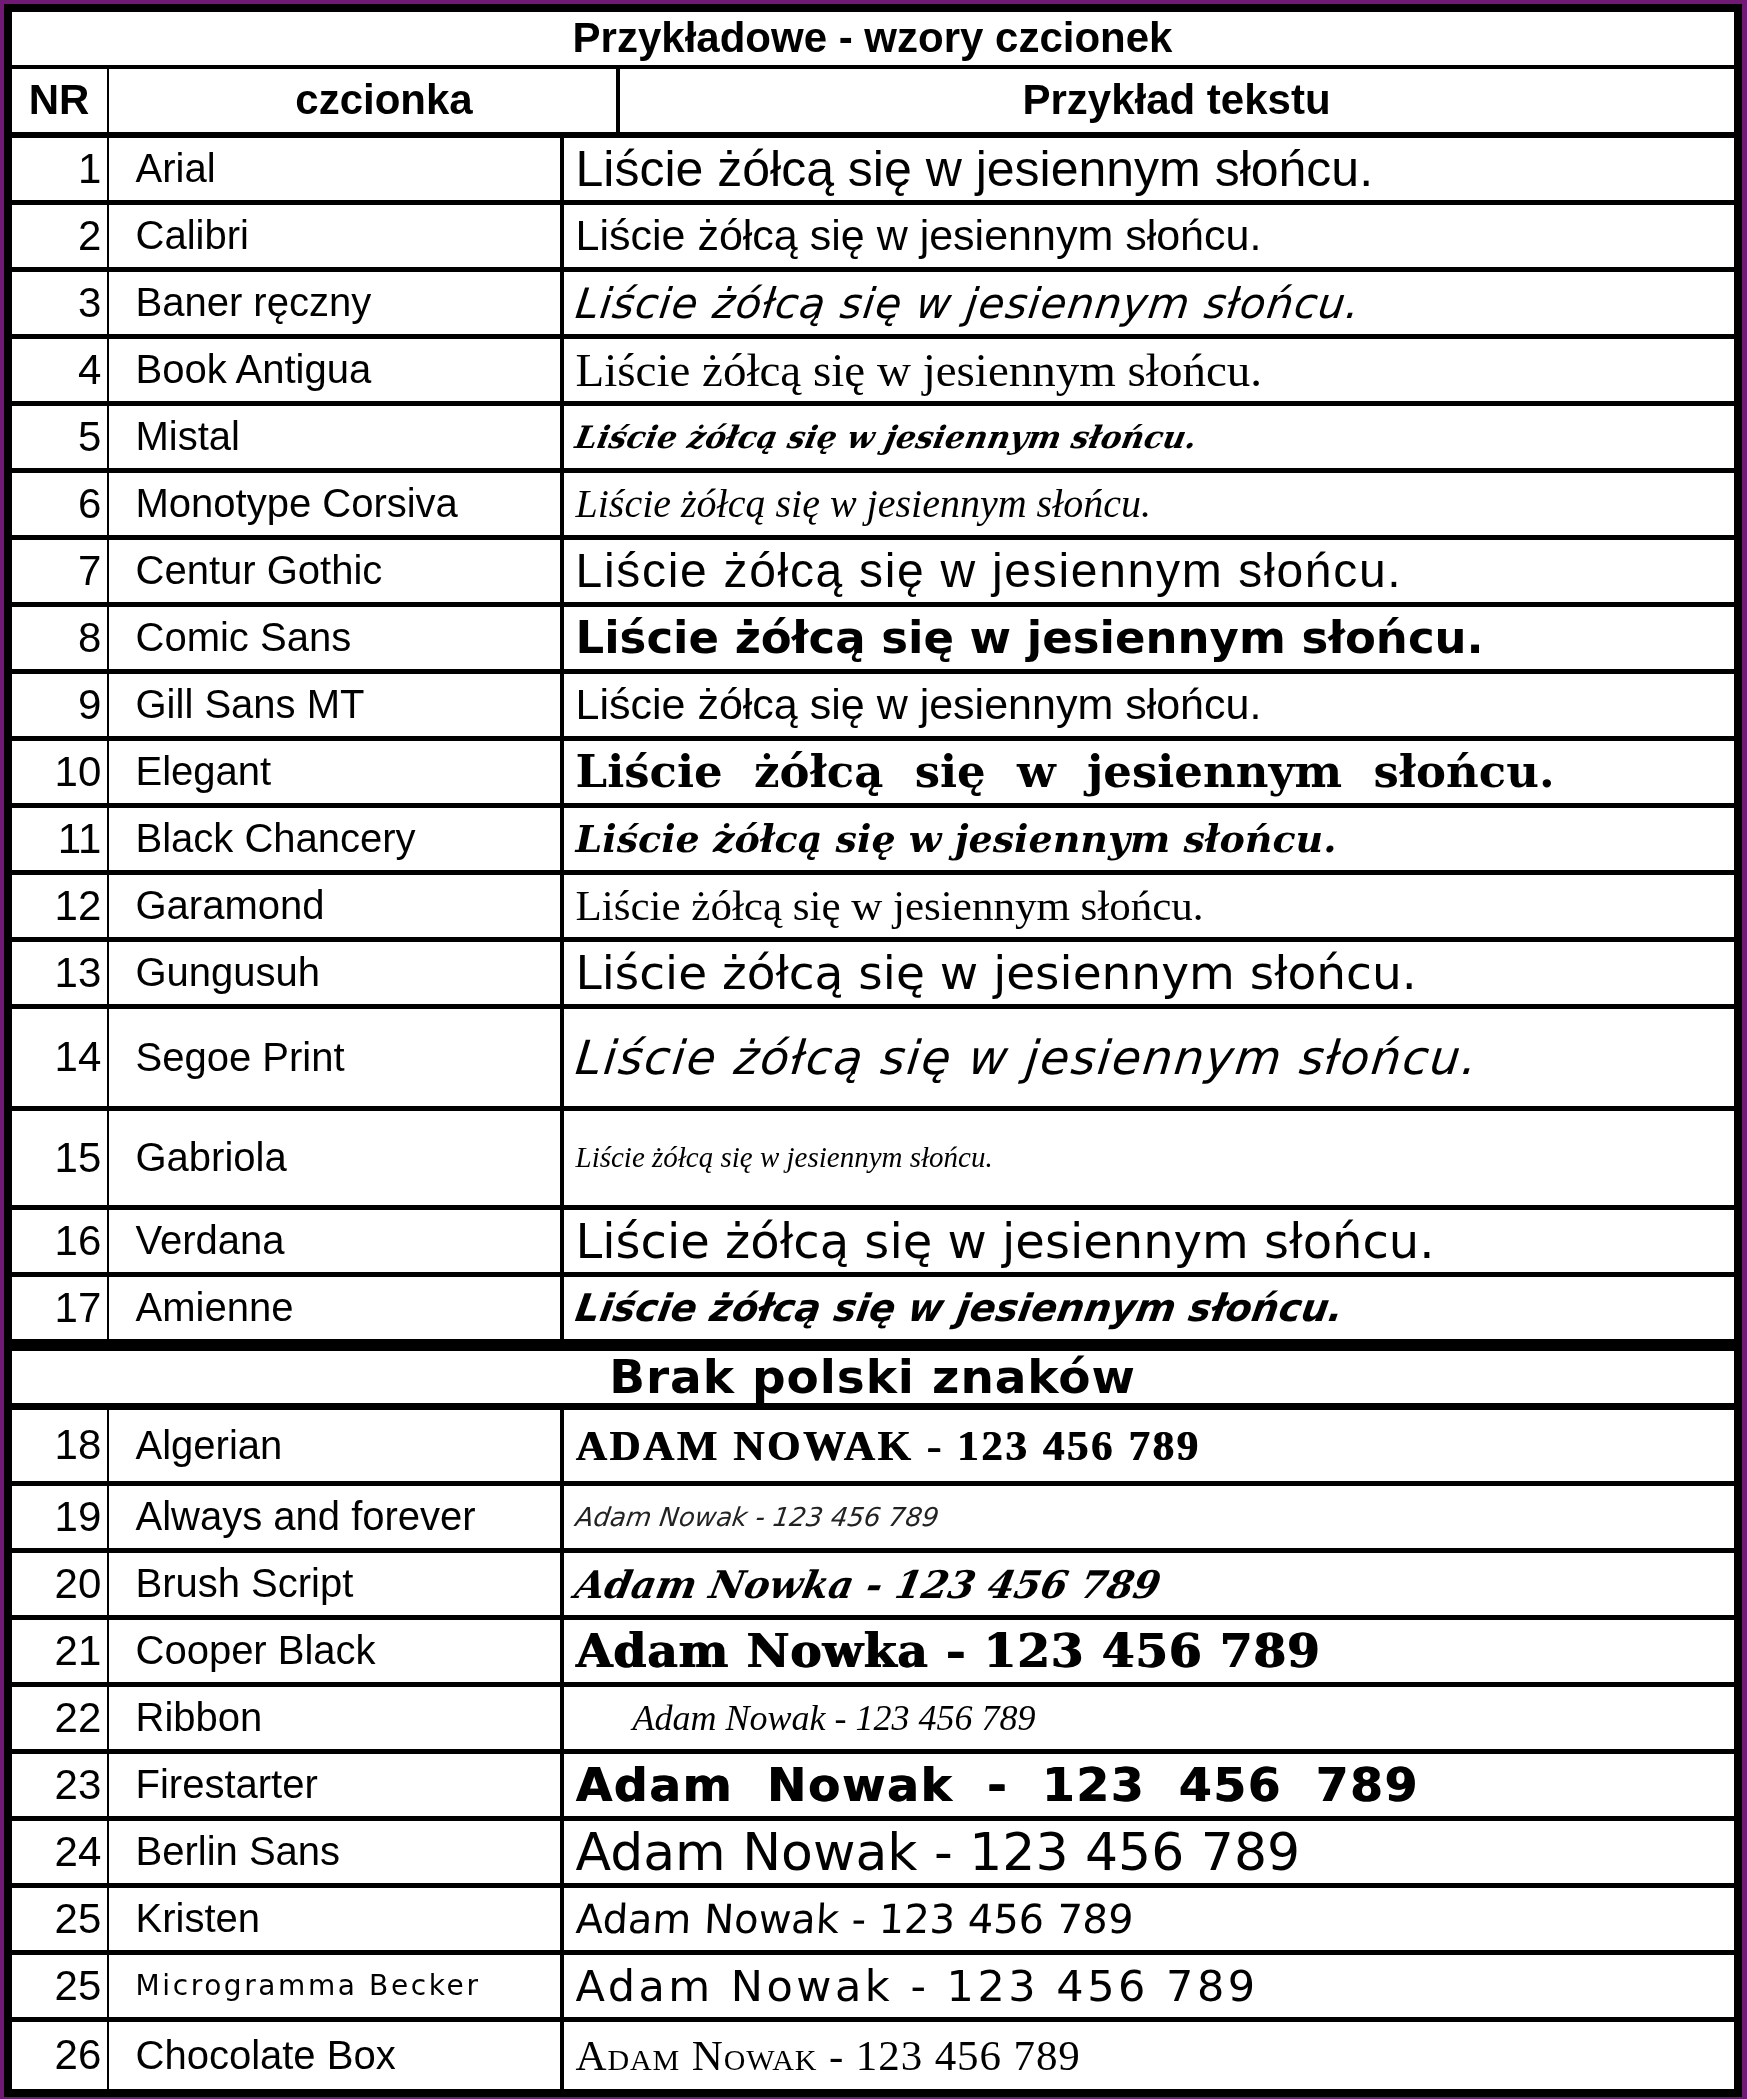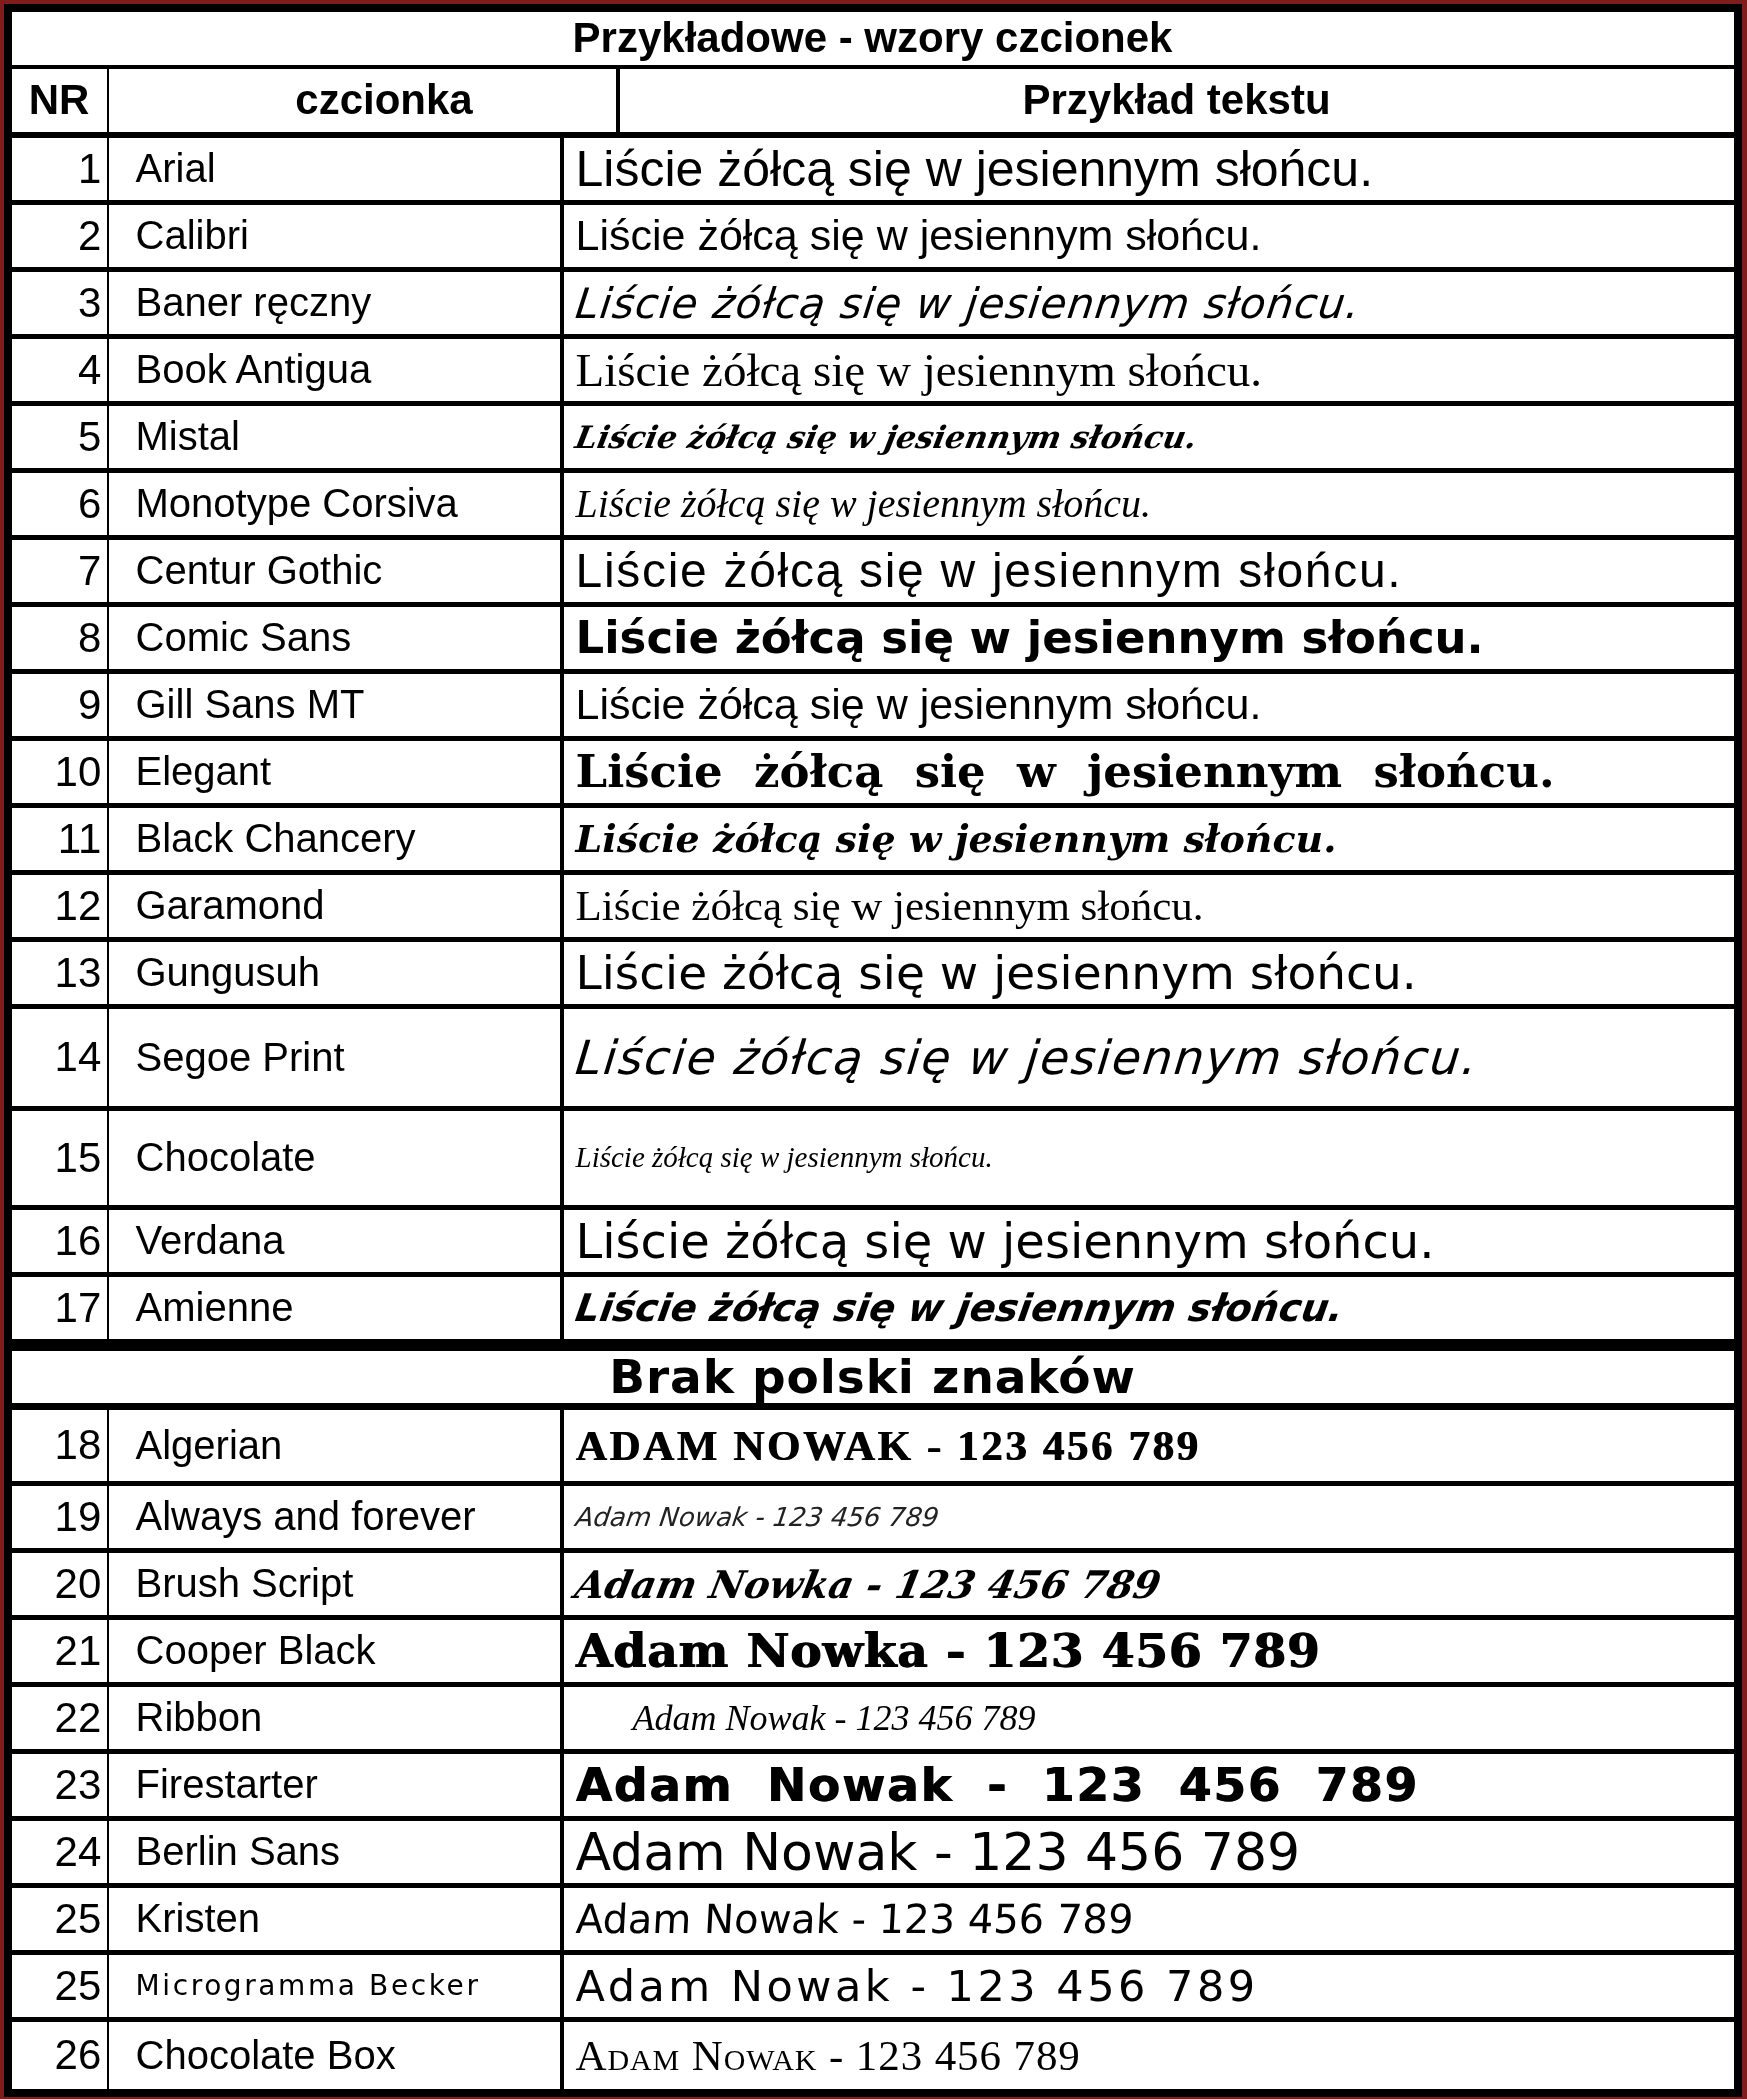--- a/index.html
+++ b/index.html
@@ -1,18 +1,18 @@
 <!DOCTYPE html>
 <html style="font-size:14px"><head>
 <meta charset="utf-8">
 <style>
   * { margin:0; padding:0; box-sizing:border-box; }
   html,body { background:#ffffff; }
   .page {
-    width:1748px; height:2100px; background:#7f1d1d; position:relative;
+    width:1748px; height:2100px; background:#701a75; position:relative;
     font-family:"Liberation Sans", sans-serif; color:#000;
   }
   .table {
     position:absolute; left:3.5px; top:3.5px; width:1738px;
     border:8.6px solid #000; background:#fff;
   }
   .title-row {
     height:57px; display:flex; align-items:center; justify-content:center;
     border-bottom:4.3px solid #000;
     font-size:42px; font-weight:bold; letter-spacing:0px;
@@ -154,21 +154,21 @@
       <div class="cell fname">Gungusuh</div>
       <div class="cell sample s13">Liście żółcą się w jesiennym słońcu.</div>
     </div>
     <div class="row h14">
       <div class="cell nr">14</div>
       <div class="cell fname">Segoe Print</div>
       <div class="cell sample s14">Liście żółcą się w jesiennym słońcu.</div>
     </div>
     <div class="row h15">
       <div class="cell nr">15</div>
-      <div class="cell fname">Chocolate</div>
+      <div class="cell fname">Gabriola</div>
       <div class="cell sample s15">Liście żółcą się w jesiennym słońcu.</div>
     </div>
     <div class="row">
       <div class="cell nr">16</div>
       <div class="cell fname">Verdana</div>
       <div class="cell sample s16">Liście żółcą się w jesiennym słońcu.</div>
     </div>
     <div class="row">
       <div class="cell nr">17</div>
       <div class="cell fname">Amienne</div>

